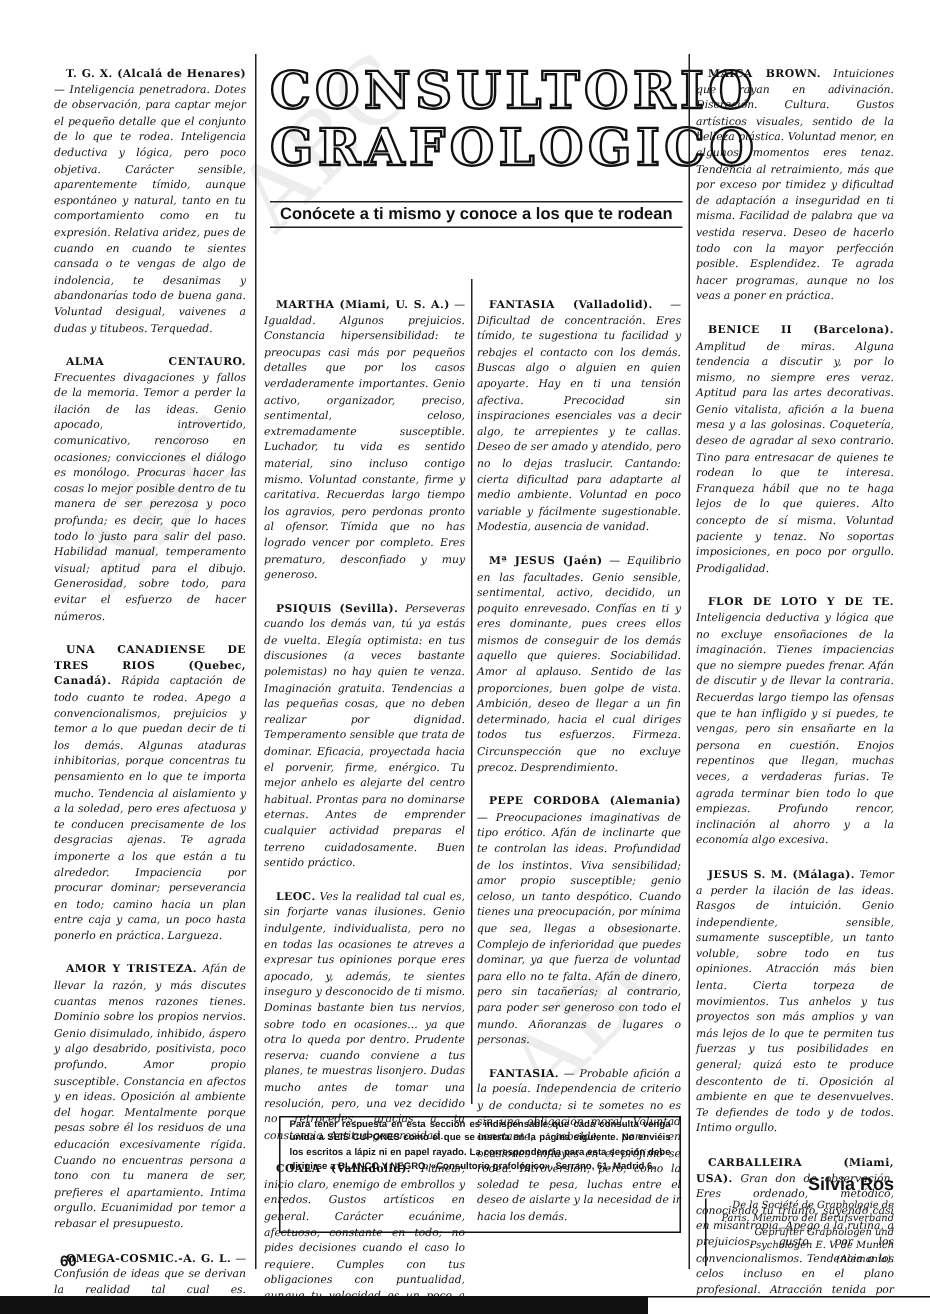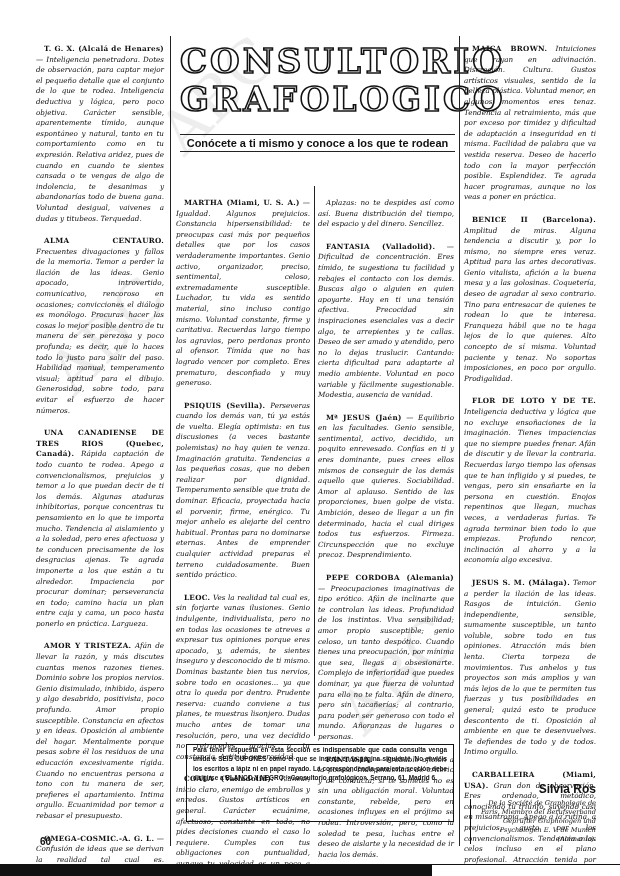--- a/index.html
+++ b/index.html
@@ -53,21 +53,20 @@
 <div class="col" id="c2">
   <p><span class="nm">MARTHA (Miami, U. S. A.)</span> <span>— Igualdad. Algunos prejuicios. Constancia hipersensibilidad: te preocupas casi más por pequeños detalles que por los casos verdaderamente importantes. Genio activo, organizador, preciso, sentimental, celoso, extremadamente susceptible. Luchador, tu vida es sentido material, sino incluso contigo mismo. Voluntad constante, firme y caritativa. Recuerdas largo tiempo los agravios, pero perdonas pronto al ofensor. Tímida que no has logrado vencer por completo. Eres prematuro, desconfiado y muy generoso.</span></p>
   <p><span class="nm">PSIQUIS (Sevilla).</span> <span>Perseveras cuando los demás van, tú ya estás de vuelta. Elegía optimista: en tus discusiones (a veces bastante polemistas) no hay quien te venza. Imaginación gratuita. Tendencias a las pequeñas cosas, que no deben realizar por dignidad. Temperamento sensible que trata de dominar. Eficacia, proyectada hacia el porvenir, firme, enérgico. Tu mejor anhelo es alejarte del centro habitual. Prontas para no dominarse eternas. Antes de emprender cualquier actividad preparas el terreno cuidadosamente. Buen sentido práctico.</span></p>
   <p><span class="nm">LEOC.</span> <span>Ves la realidad tal cual es, sin forjarte vanas ilusiones. Genio indulgente, individualista, pero no en todas las ocasiones te atreves a expresar tus opiniones porque eres apocado, y, además, te sientes inseguro y desconocido de ti mismo. Dominas bastante bien tus nervios, sobre todo en ocasiones... ya que otra lo queda por dentro. Prudente reserva: cuando conviene a tus planes, te muestras lisonjero. Dudas mucho antes de tomar una resolución, pero, una vez decidido no retrocedes, gracias a tu constancia. Actitud generosidad.</span></p>
   <p><span class="nm">COALA (Valladolid).</span> <span>Planear, inicio claro, enemigo de embrollos y enredos. Gustos artísticos en general. Carácter ecuánime, afectuoso, constante en todo; no pides decisiones cuando el caso lo requiere. Cumples con tus obligaciones con puntualidad, aunque tu velocidad es un poco a saltos. Fuerte rebeldía. Distracción. Reservado: sabes guardar un secreto propio o ajeno. Eso sí, lo poco que dices es cierto.</span></p>
 </div>
 
 <div class="rule-v" style="left:314px;top:186px;height:550px;"></div>
 
 <div class="col" id="c3">
-  <p><span class="nm"></span> <span>Aplazas: no te despides así como así. Buena distribución del tiempo, del espacio y del dinero. Sencillez.</span></p>
   <p><span class="nm">FANTASIA (Valladolid).</span> <span>— Dificultad de concentración. Eres tímido, te sugestiona tu facilidad y rebajes el contacto con los demás. Buscas algo o alguien en quien apoyarte. Hay en ti una tensión afectiva. Precocidad sin inspiraciones esenciales vas a decir algo, te arrepientes y te callas. Deseo de ser amado y atendido, pero no lo dejas traslucir. Cantando: cierta dificultad para adaptarte al medio ambiente. Voluntad en poco variable y fácilmente sugestionable. Modestia, ausencia de vanidad.</span></p>
   <p><span class="nm">Mª JESUS (Jaén)</span> <span>— Equilibrio en las facultades. Genio sensible, sentimental, activo, decidido, un poquito enrevesado. Confías en ti y eres dominante, pues crees ellos mismos de conseguir de los demás aquello que quieres. Sociabilidad. Amor al aplauso. Sentido de las proporciones, buen golpe de vista. Ambición, deseo de llegar a un fin determinado, hacia el cual diriges todos tus esfuerzos. Firmeza. Circunspección que no excluye precoz. Desprendimiento.</span></p>
   <p><span class="nm">PEPE CORDOBA (Alemania)</span> <span>— Preocupaciones imaginativas de tipo erótico. Afán de inclinarte que te controlan las ideas. Profundidad de los instintos. Viva sensibilidad; amor propio susceptible; genio celoso, un tanto despótico. Cuando tienes una preocupación, por mínima que sea, llegas a obsesionarte. Complejo de inferioridad que puedes dominar, ya que fuerza de voluntad para ello no te falta. Afán de dinero, pero sin tacañerías; al contrario, para poder ser generoso con todo el mundo. Añoranzas de lugares o personas.</span></p>
   <p><span class="nm">FANTASIA.</span> <span>— Probable afición a la poesía. Independencia de criterio y de conducta; si te sometes no es sin una obligación moral. Voluntad constante, rebelde, pero en ocasiones influyes en el prójimo se rodea. Introversión, pero, como la soledad te pesa, luchas entre el deseo de aislarte y la necesidad de ir hacia los demás.</span></p>
 </div>
 
 <div class="rule-v" style="left:459px;top:36px;height:810px;"></div>
 
 <div class="col" id="c4">
   <p><span class="nm">MAICA BROWN.</span> <span>Intuiciones que rayan en adivinación. Discreción. Cultura. Gustos artísticos visuales, sentido de la belleza plástica. Voluntad menor, en algunos momentos eres tenaz. Tendencia al retraimiento, más que por exceso por timidez y dificultad de adaptación a inseguridad en ti misma. Facilidad de palabra que va vestida reserva. Deseo de hacerlo todo con la mayor perfección posible. Esplendidez. Te agrada hacer programas, aunque no los veas a poner en práctica.</span></p>

